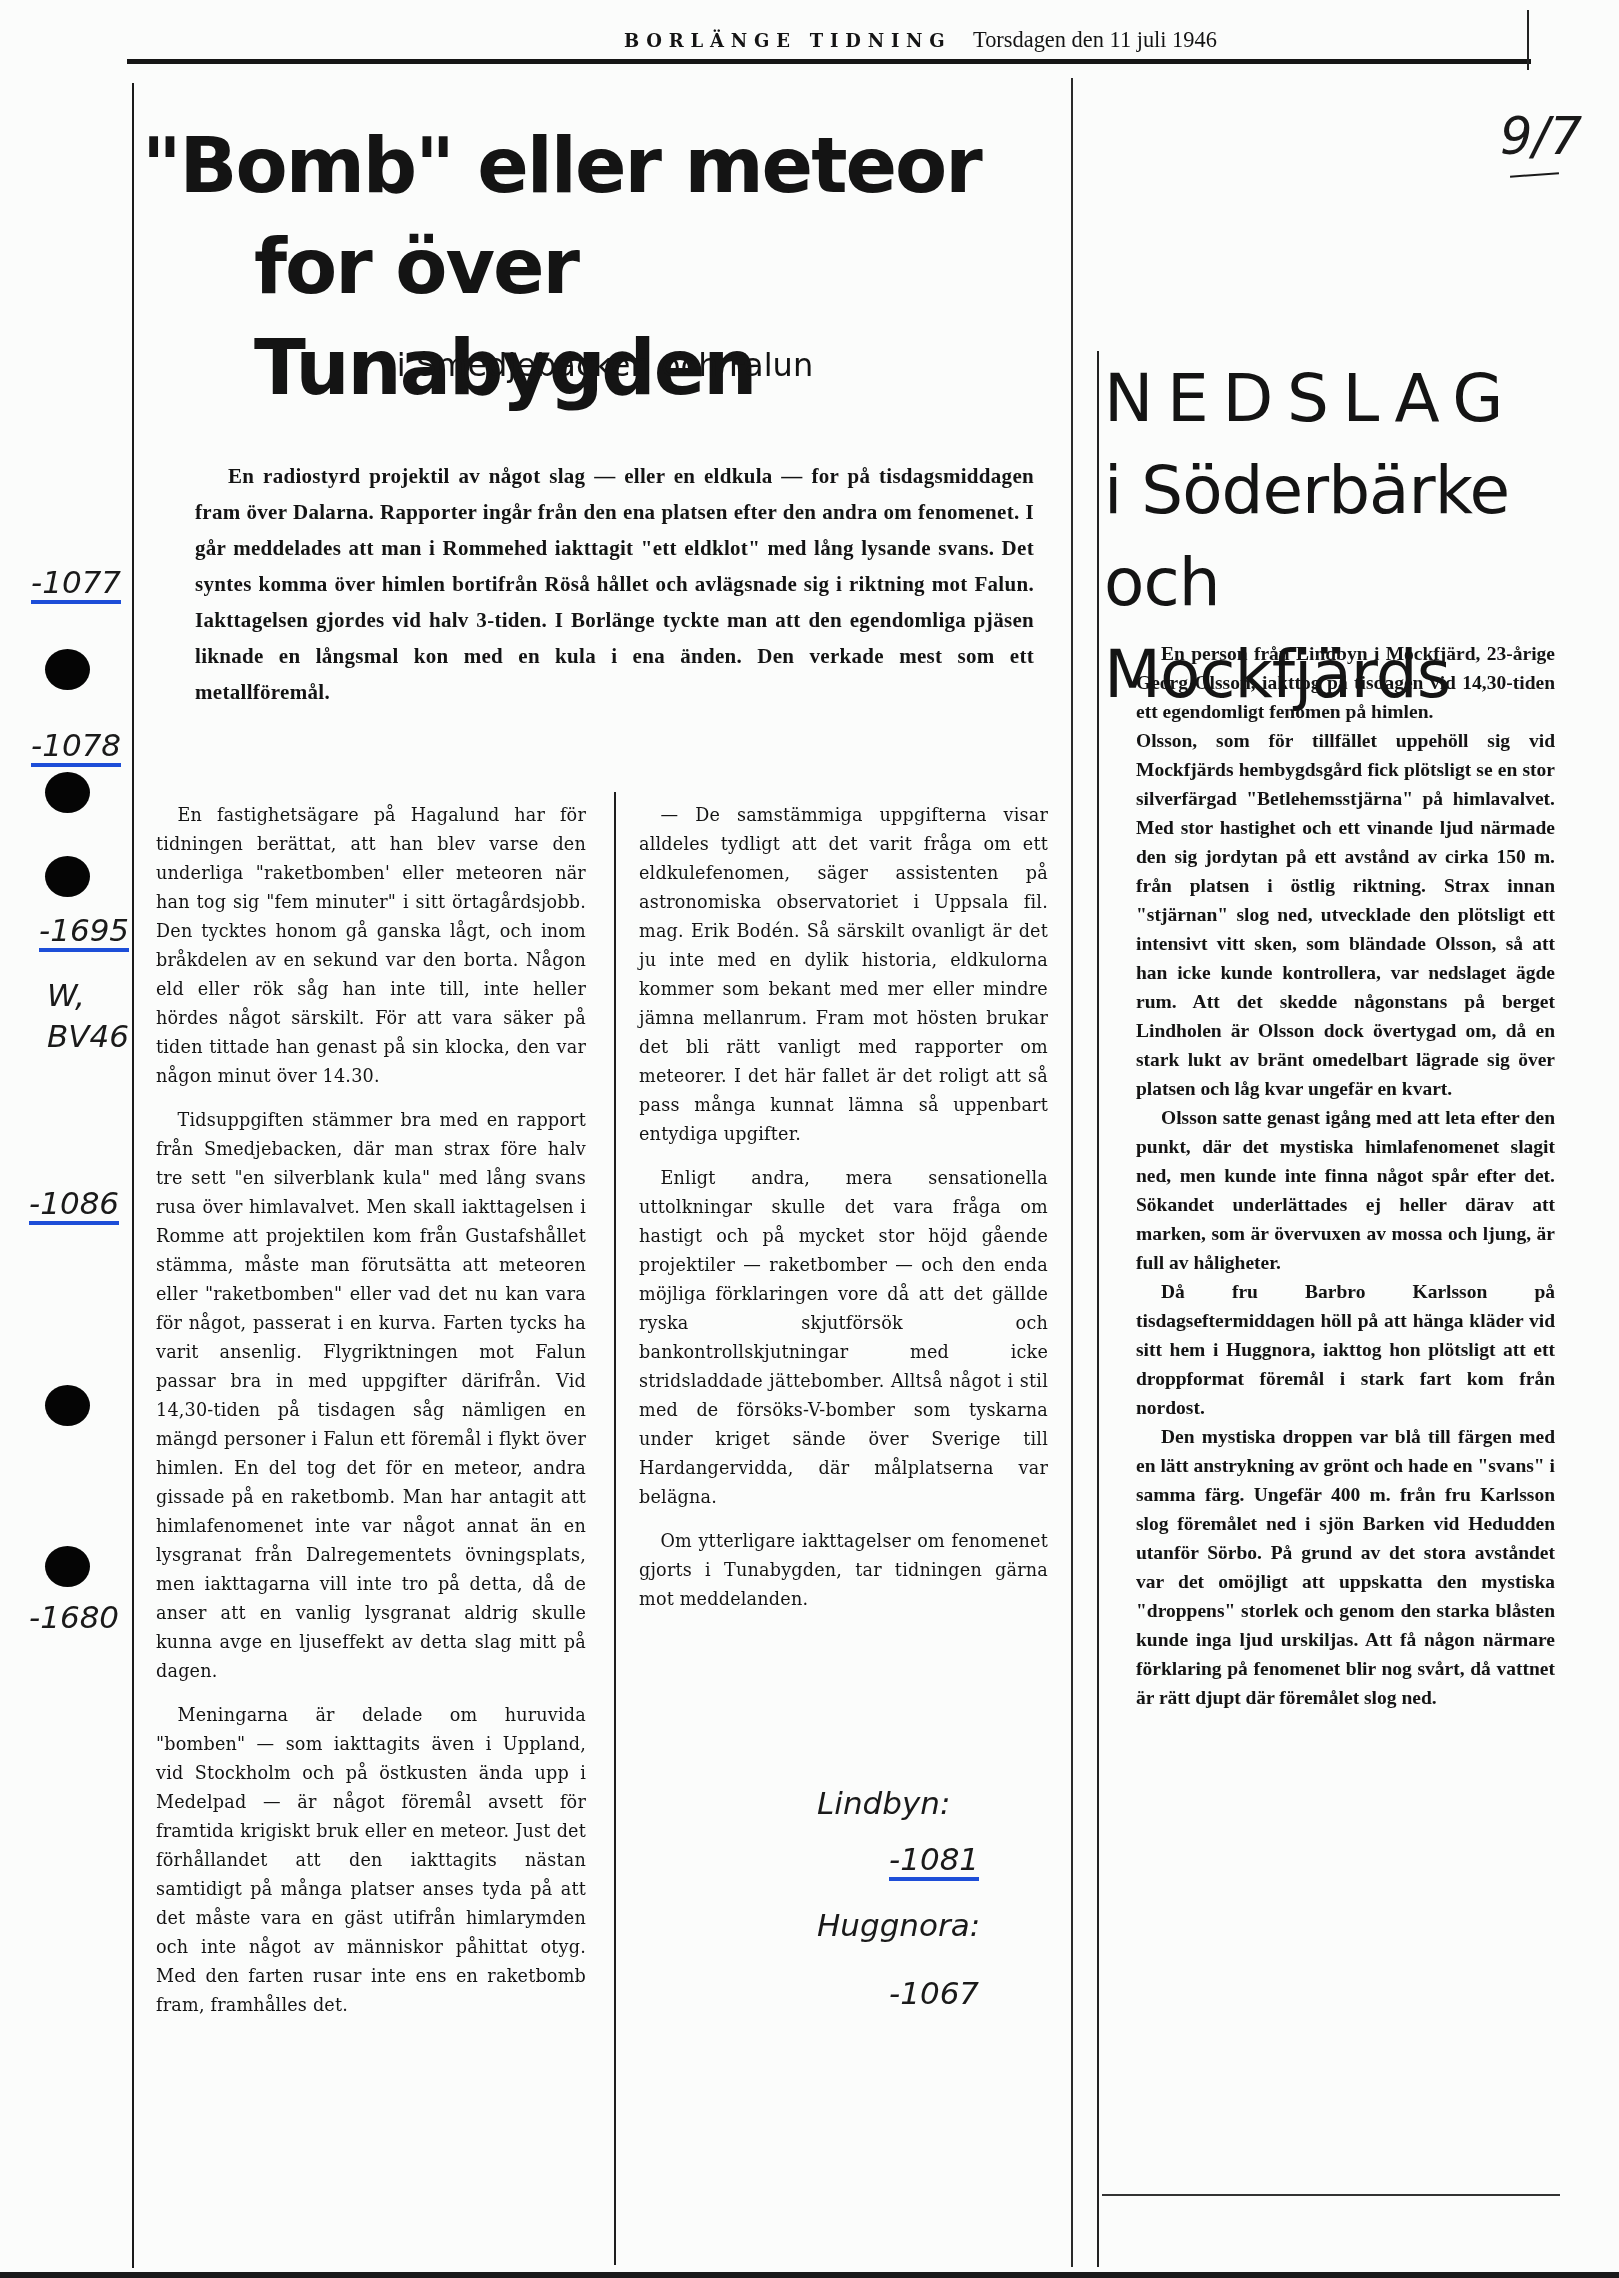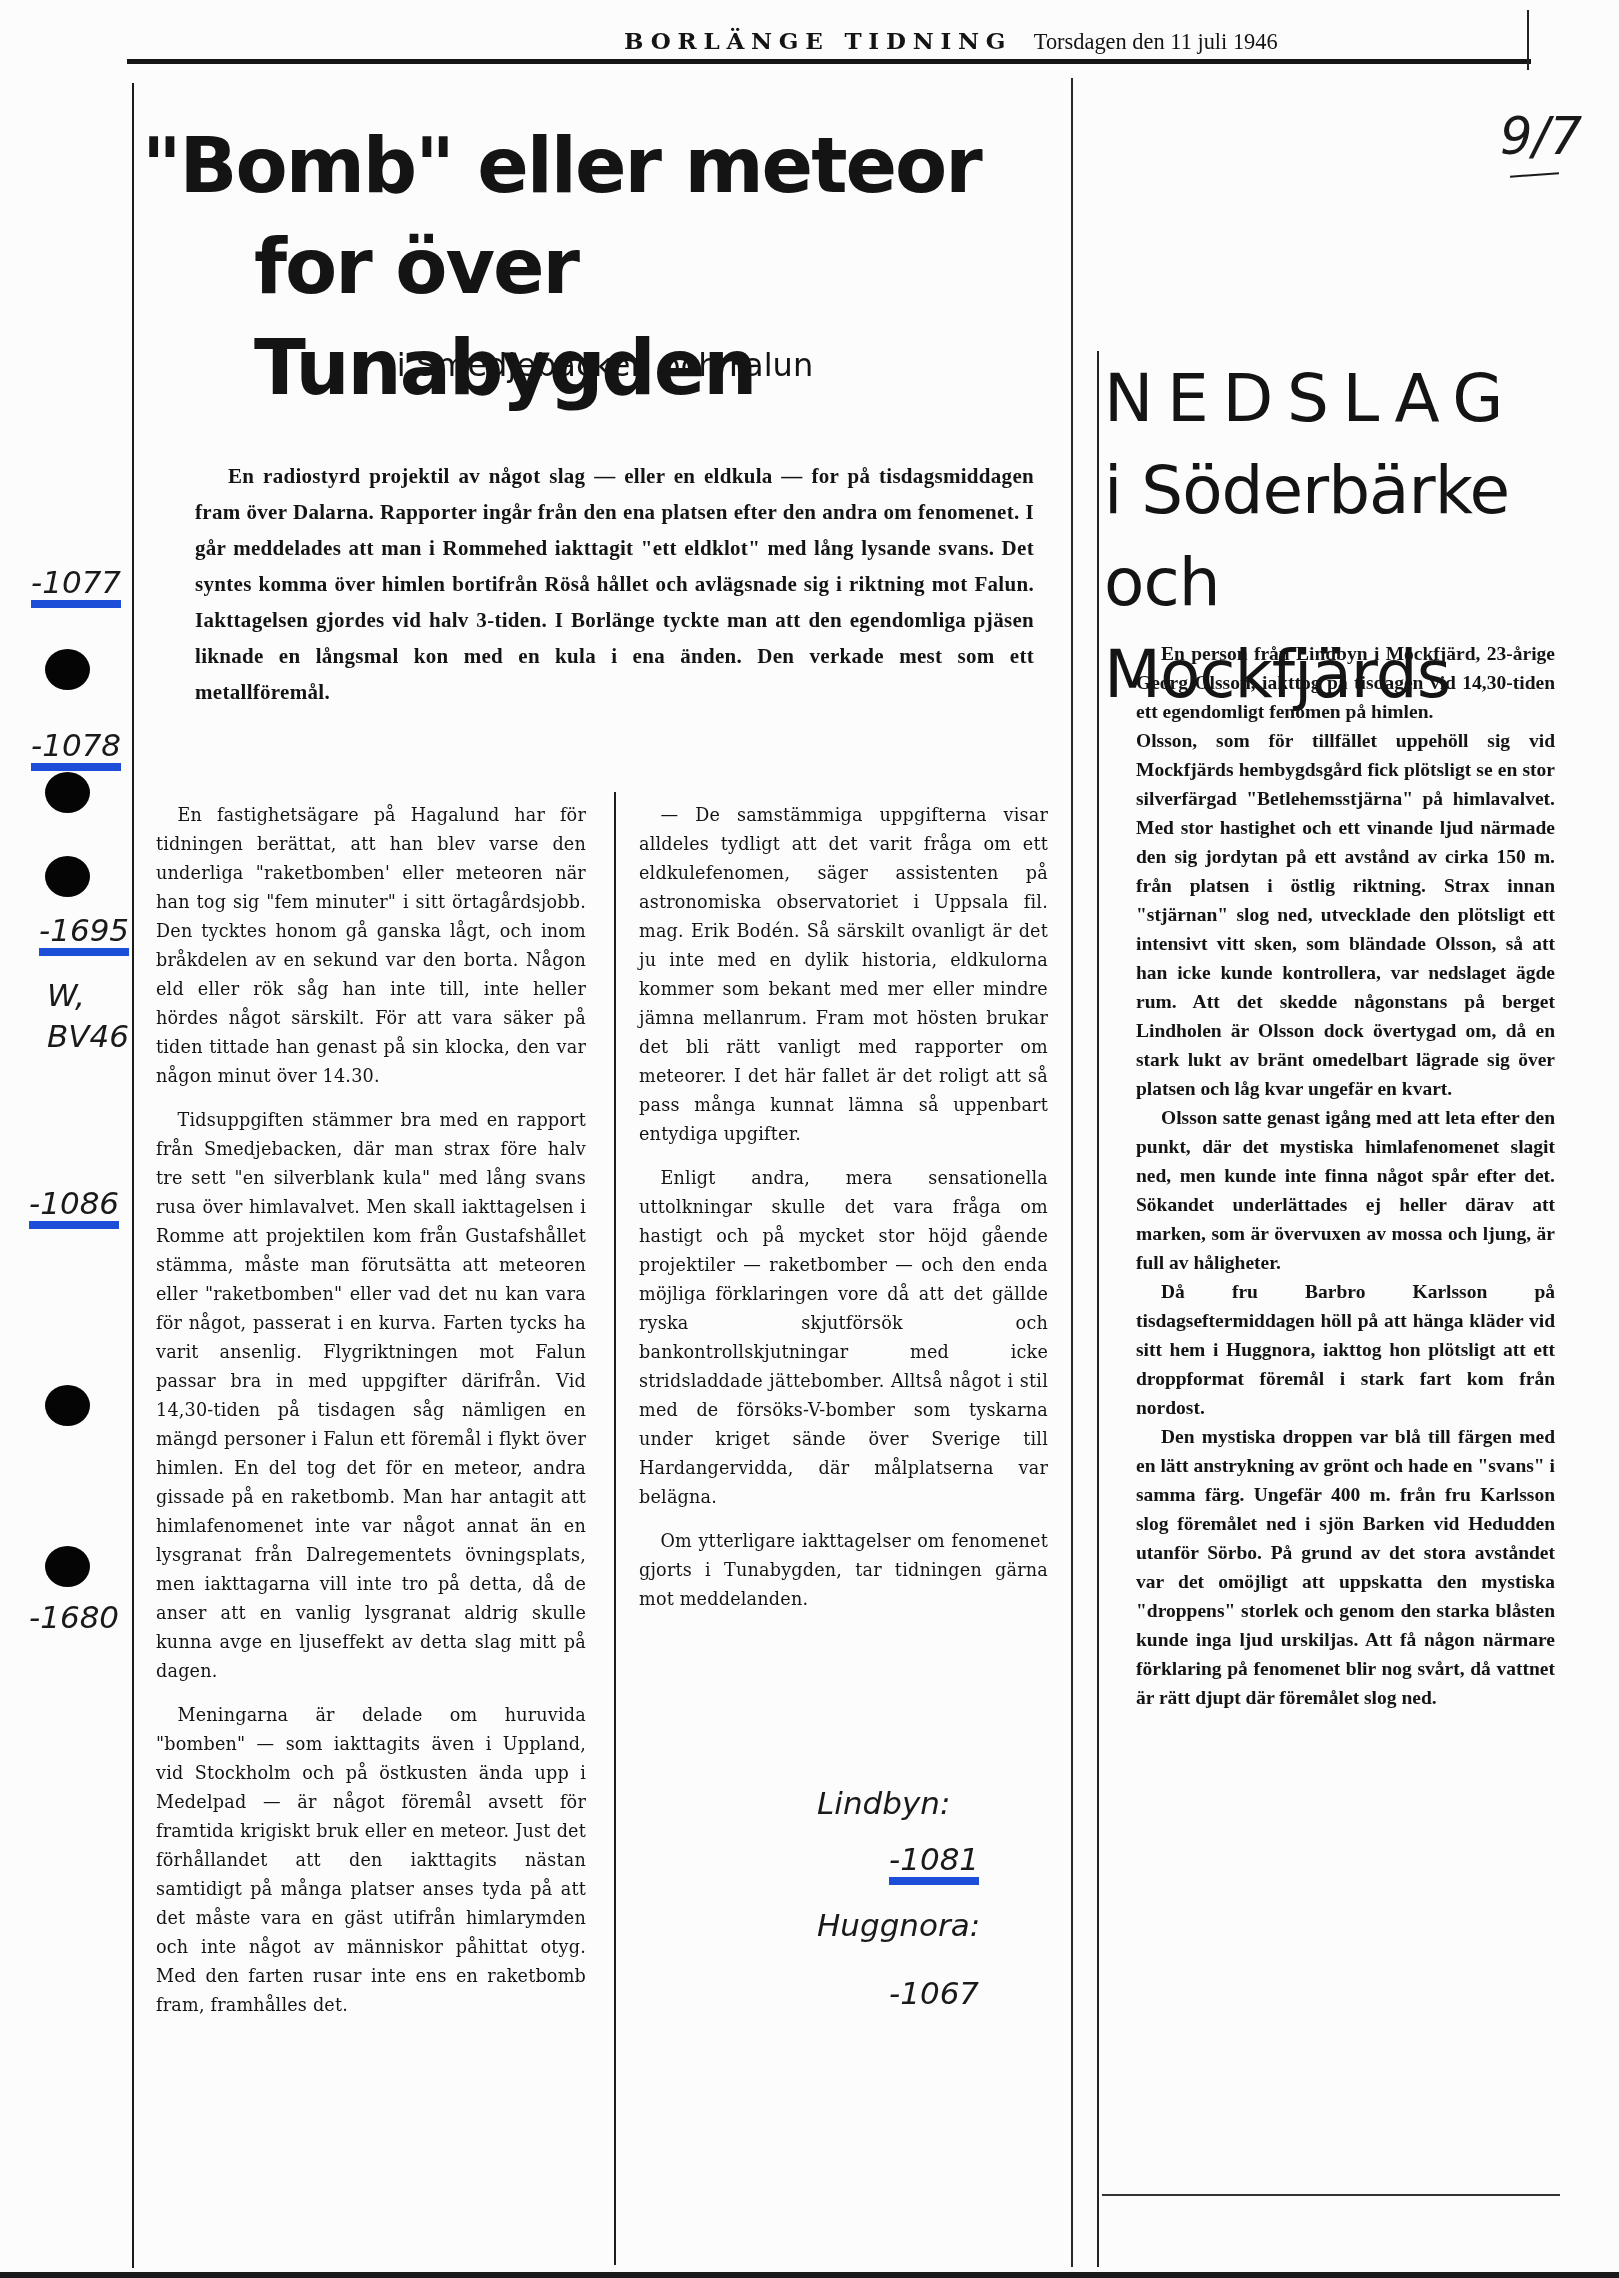--- a/index.html
+++ b/index.html
@@ -6,21 +6,21 @@
   body {
     width: 1620px; height: 2278px; position: relative; overflow: hidden;
     background: #fbfcfb; color: #141414;
     font-family: "DejaVu Serif", serif;
   }
   .abs { position: absolute; }
   .masthead {
     left: 624px; top: 27px; width: 858px; height: 31px;
     display: flex; align-items: baseline; gap: 21.5px;
   }
-  .masthead .paper { font-family: "DejaVu Serif", serif; font-weight: bold; font-size: 23px; letter-spacing: 6.8px; }
+  .masthead .paper { font-family: "DejaVu Serif", serif; font-weight: bold; font-size: 18px; letter-spacing: 6.8px; }
   .masthead .date { font-family: "Liberation Serif", serif; font-size: 22.4px; }
   .top-rule { left: 127px; top: 59px; width: 1404px; height: 4.9px; background: #161616; }
   .right-edge { left: 1527px; top: 9.8px; width: 2px; height: 60px; background: #222; }
   .page-left-border { left: 132px; top: 83px; width: 2px; height: 2185px; background: #1a1a1a; }
   .bottom-rule { left: 0; top: 2272px; width: 1620px; height: 5.9px; background: #1a1a1a; }
   .mid-border { left: 1071px; top: 78px; width: 2px; height: 2189px; background: #2a2a2a; }
   .col-divider { left: 614px; top: 792px; width: 2px; height: 1473px; background: #1e1e1e; }
   .right-col-border { left: 1097px; top: 351px; width: 2px; height: 1916px; background: #222; }
 
   .headline {
@@ -58,21 +58,21 @@
     text-align: justify;
   }
   .side-lede p { margin: 0; text-indent: 25px; }
   .side-lede p.noindent { text-indent: 0; }
   .side-end-rule { left: 1102px; top: 2194px; width: 458px; height: 2px; background: #333; }
 
   .hand {
     font-family: "DejaVu Sans", sans-serif; font-weight: normal; color: #1a1a1a; font-style: italic;
   }
   .hand-note { font-size: 31px; }
-  .uline { border-bottom: 8px solid #1d4ed8; }
+  .uline { border-bottom: 4px solid #1d4ed8; }
   .hole { width: 45px; height: 41px; border-radius: 50%; background: #050505; left: 45px; }
   .sig { left: 1500px; top: 107px; font-size: 51px; }
   .sig-line { left: 1510px; top: 174px; width: 49px; height: 2px; background: #1a1a1a; transform: rotate(-4deg); }
 </style>
 </head>
 <body>
 
 <div class="abs masthead">
   <span class="paper">BORLÄNGE TIDNING</span>
   <span class="date">Torsdagen den 11 juli 1946</span>

